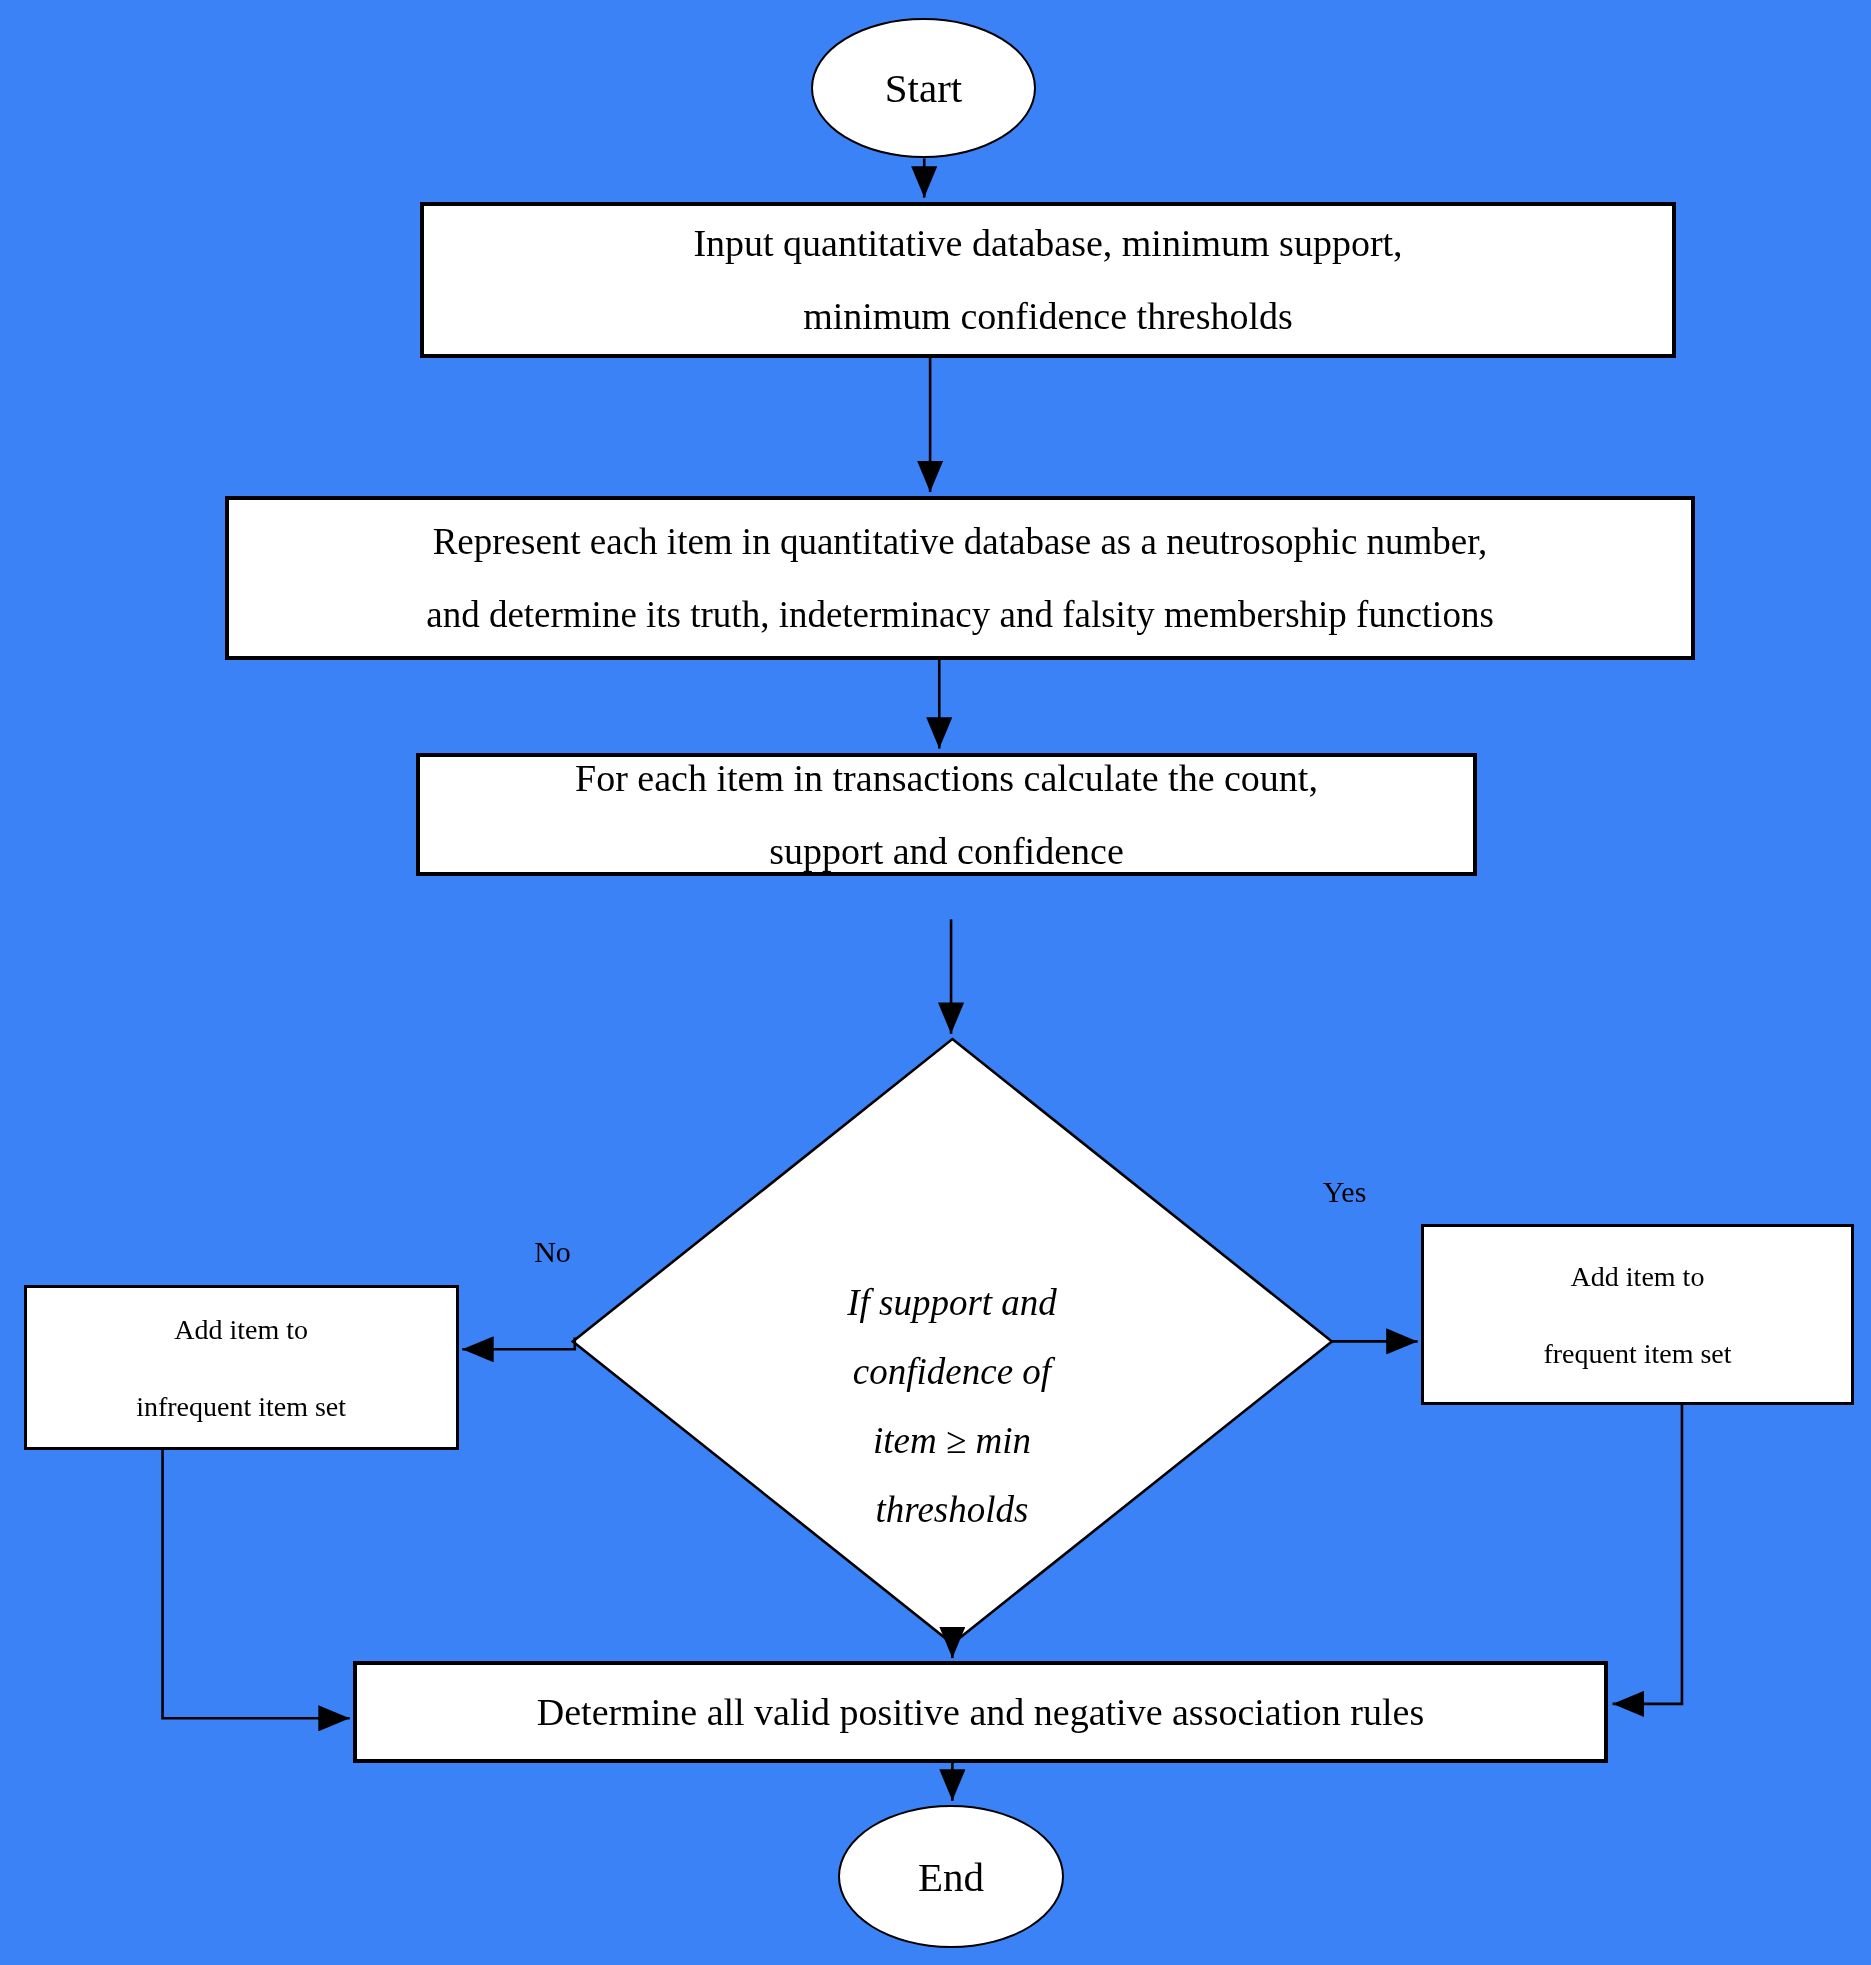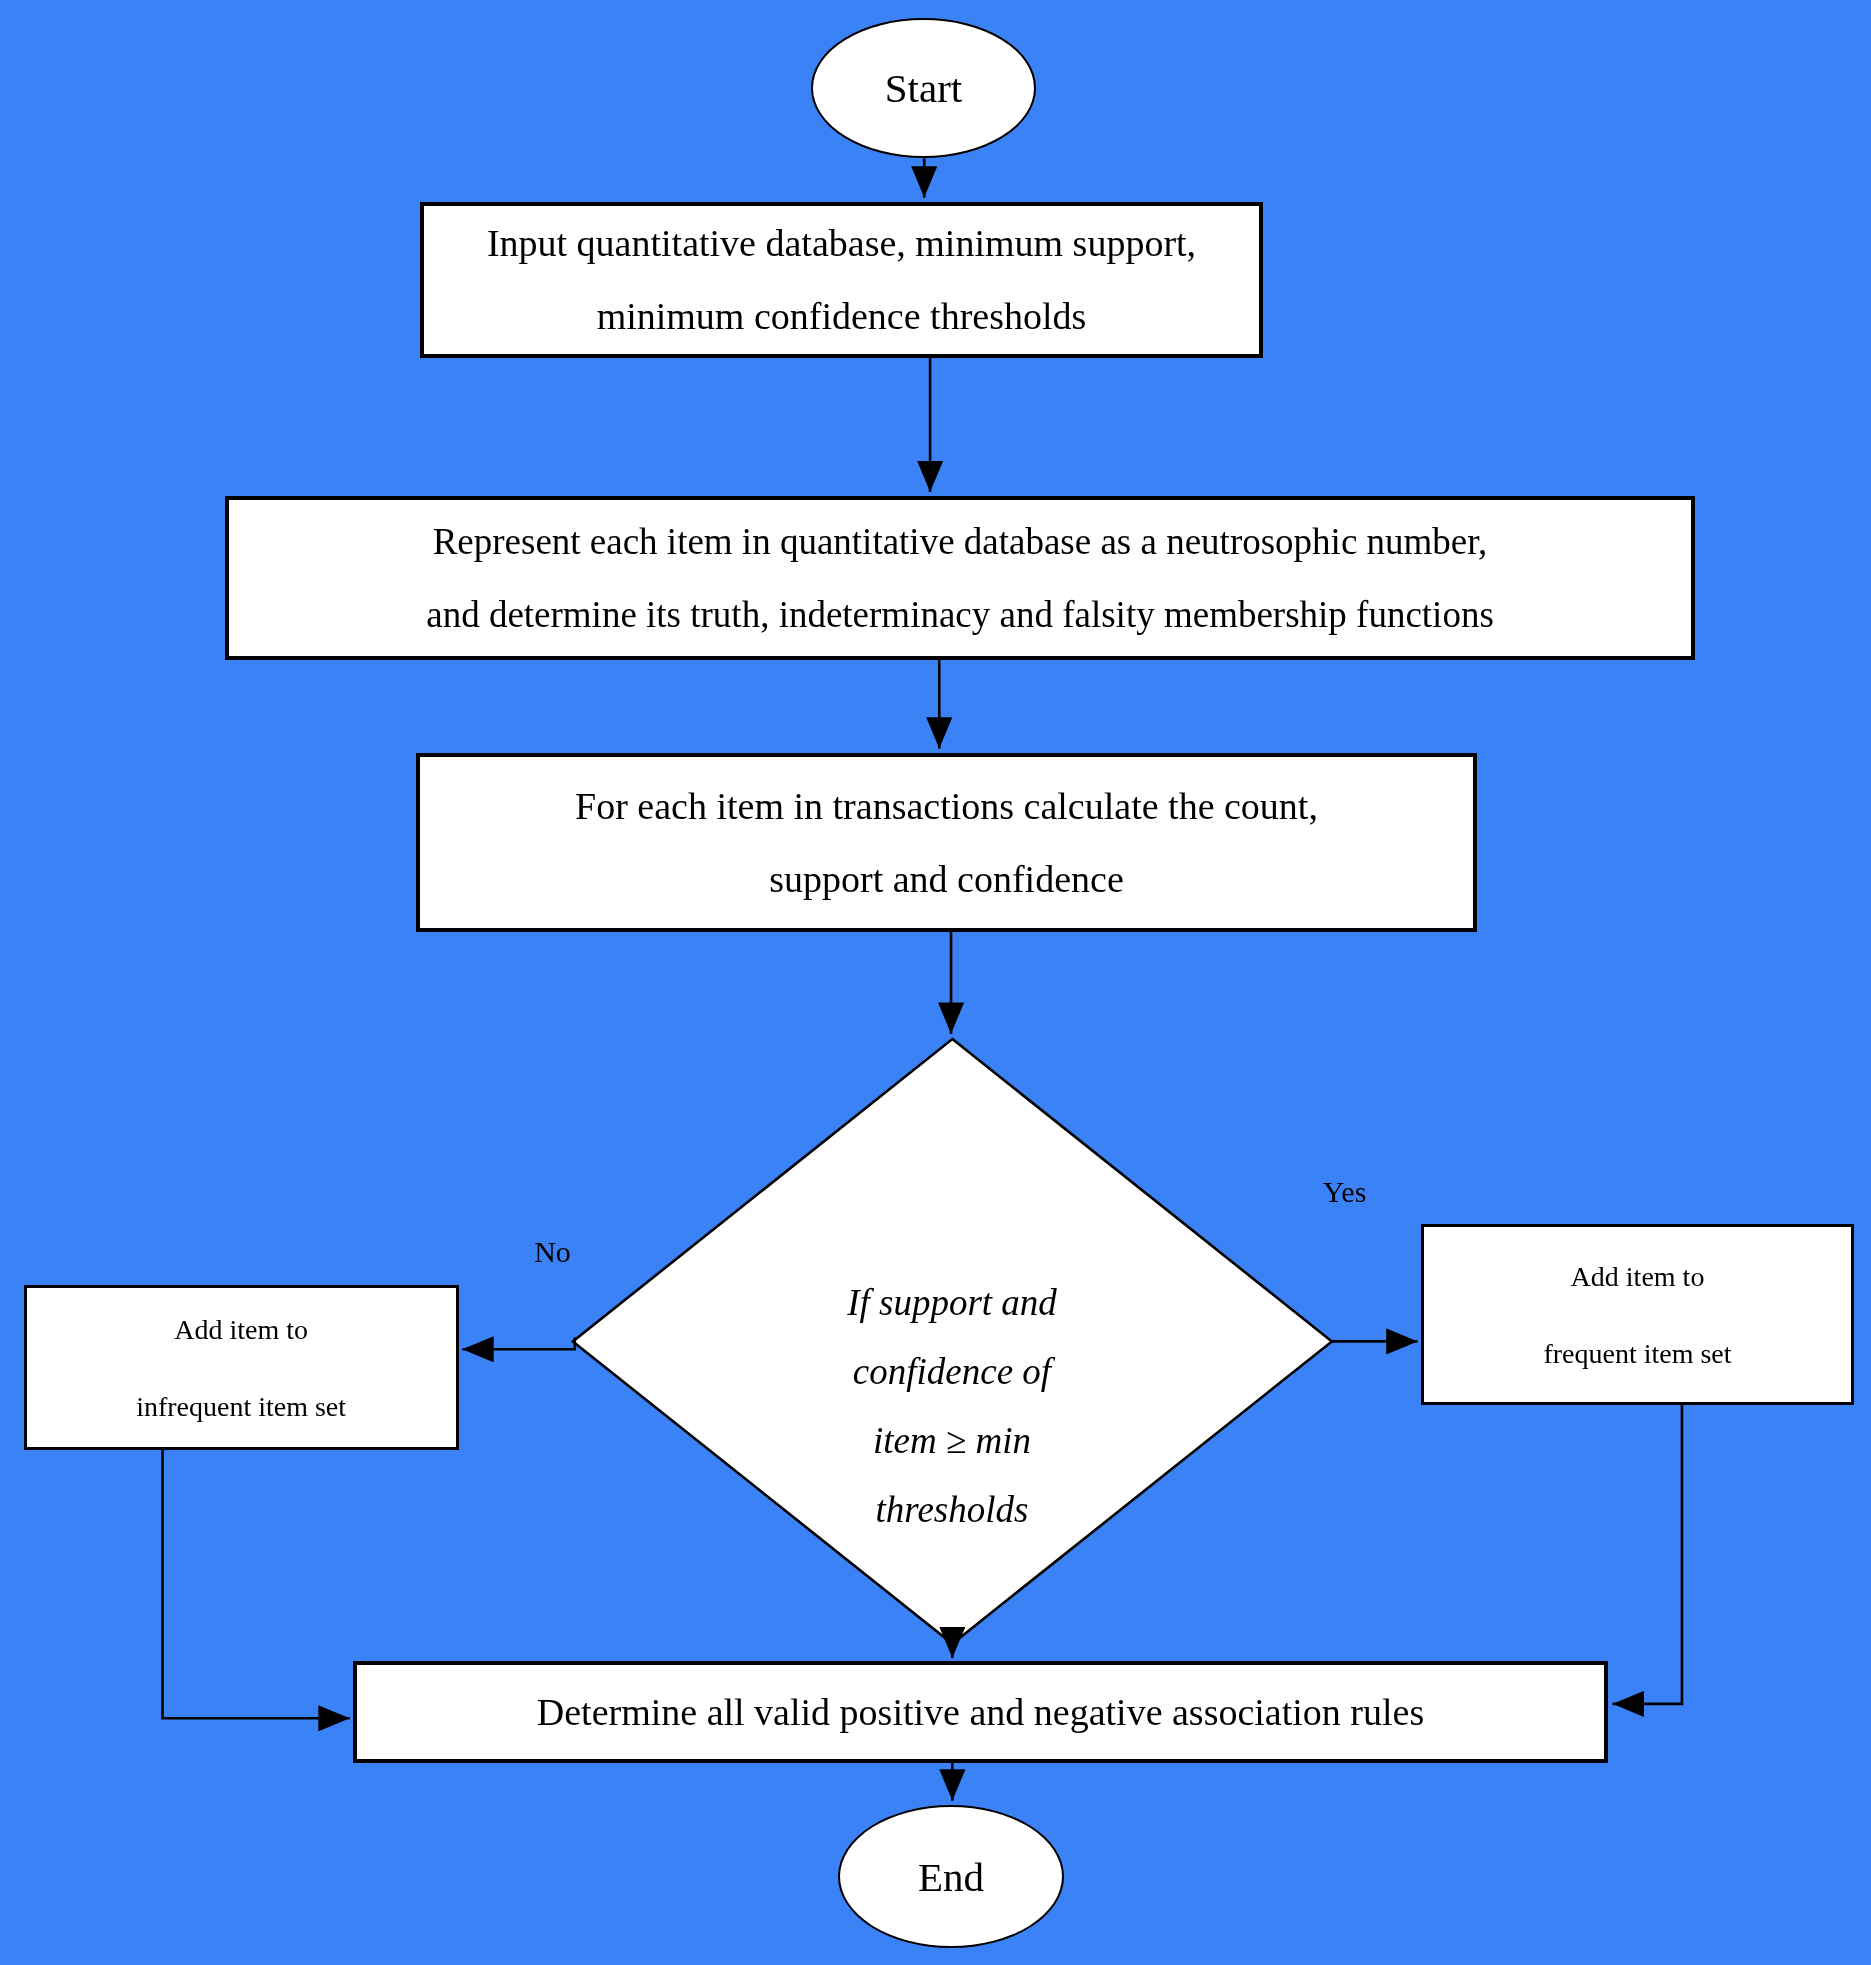--- a/index.html
+++ b/index.html
@@ -44,31 +44,31 @@
     <polyline points="248,2216 248,2626 534,2626" fill="none" stroke="#000" stroke-width="4" marker-end="url(#arrow)"></polyline>
     <polyline points="2570,2146 2570,2604 2464,2604" fill="none" stroke="#000" stroke-width="4" marker-end="url(#arrow)"></polyline>
     <line x1="1455" y1="2512" x2="1455" y2="2534" stroke="#000" stroke-width="4" marker-end="url(#arrow)"></line>
     <line x1="1455" y1="2694" x2="1455" y2="2752" stroke="#000" stroke-width="4" marker-end="url(#arrow)"></line>
   </svg>
 
   <div class="node terminator" style="left:811px;top:18.3px;width:225px;height:140px;">
     <span>Start</span>
   </div>
 
-  <div class="node process" style="left:420px;top:202px;width:843px;height:156px;">
+  <div class="node process" style="left:420px;top:202px;width:1256px;height:156px;">
     <span>Input quantitative database, minimum support,
 minimum confidence thresholds</span>
   </div>
 
   <div class="node process" style="left:225px;top:496px;width:1470px;height:164px;font-size:37px;">
     <span>Represent each item in quantitative database as a neutrosophic number,
 and determine its truth, indeterminacy and falsity membership functions</span>
   </div>
 
-  <div class="node process" style="left:416px;top:753px;width:1061px;height:179px;">
+  <div class="node process" style="left:416px;top:753px;width:1061px;height:123px;">
     <span>For each item in transactions calculate the count,
 support and confidence</span>
   </div>
 
   <div class="decision-text" style="left:723px;top:1199px;width:458px;">
     <span>If support and
 confidence of
 item ≥ min
 thresholds</span>
   </div>

